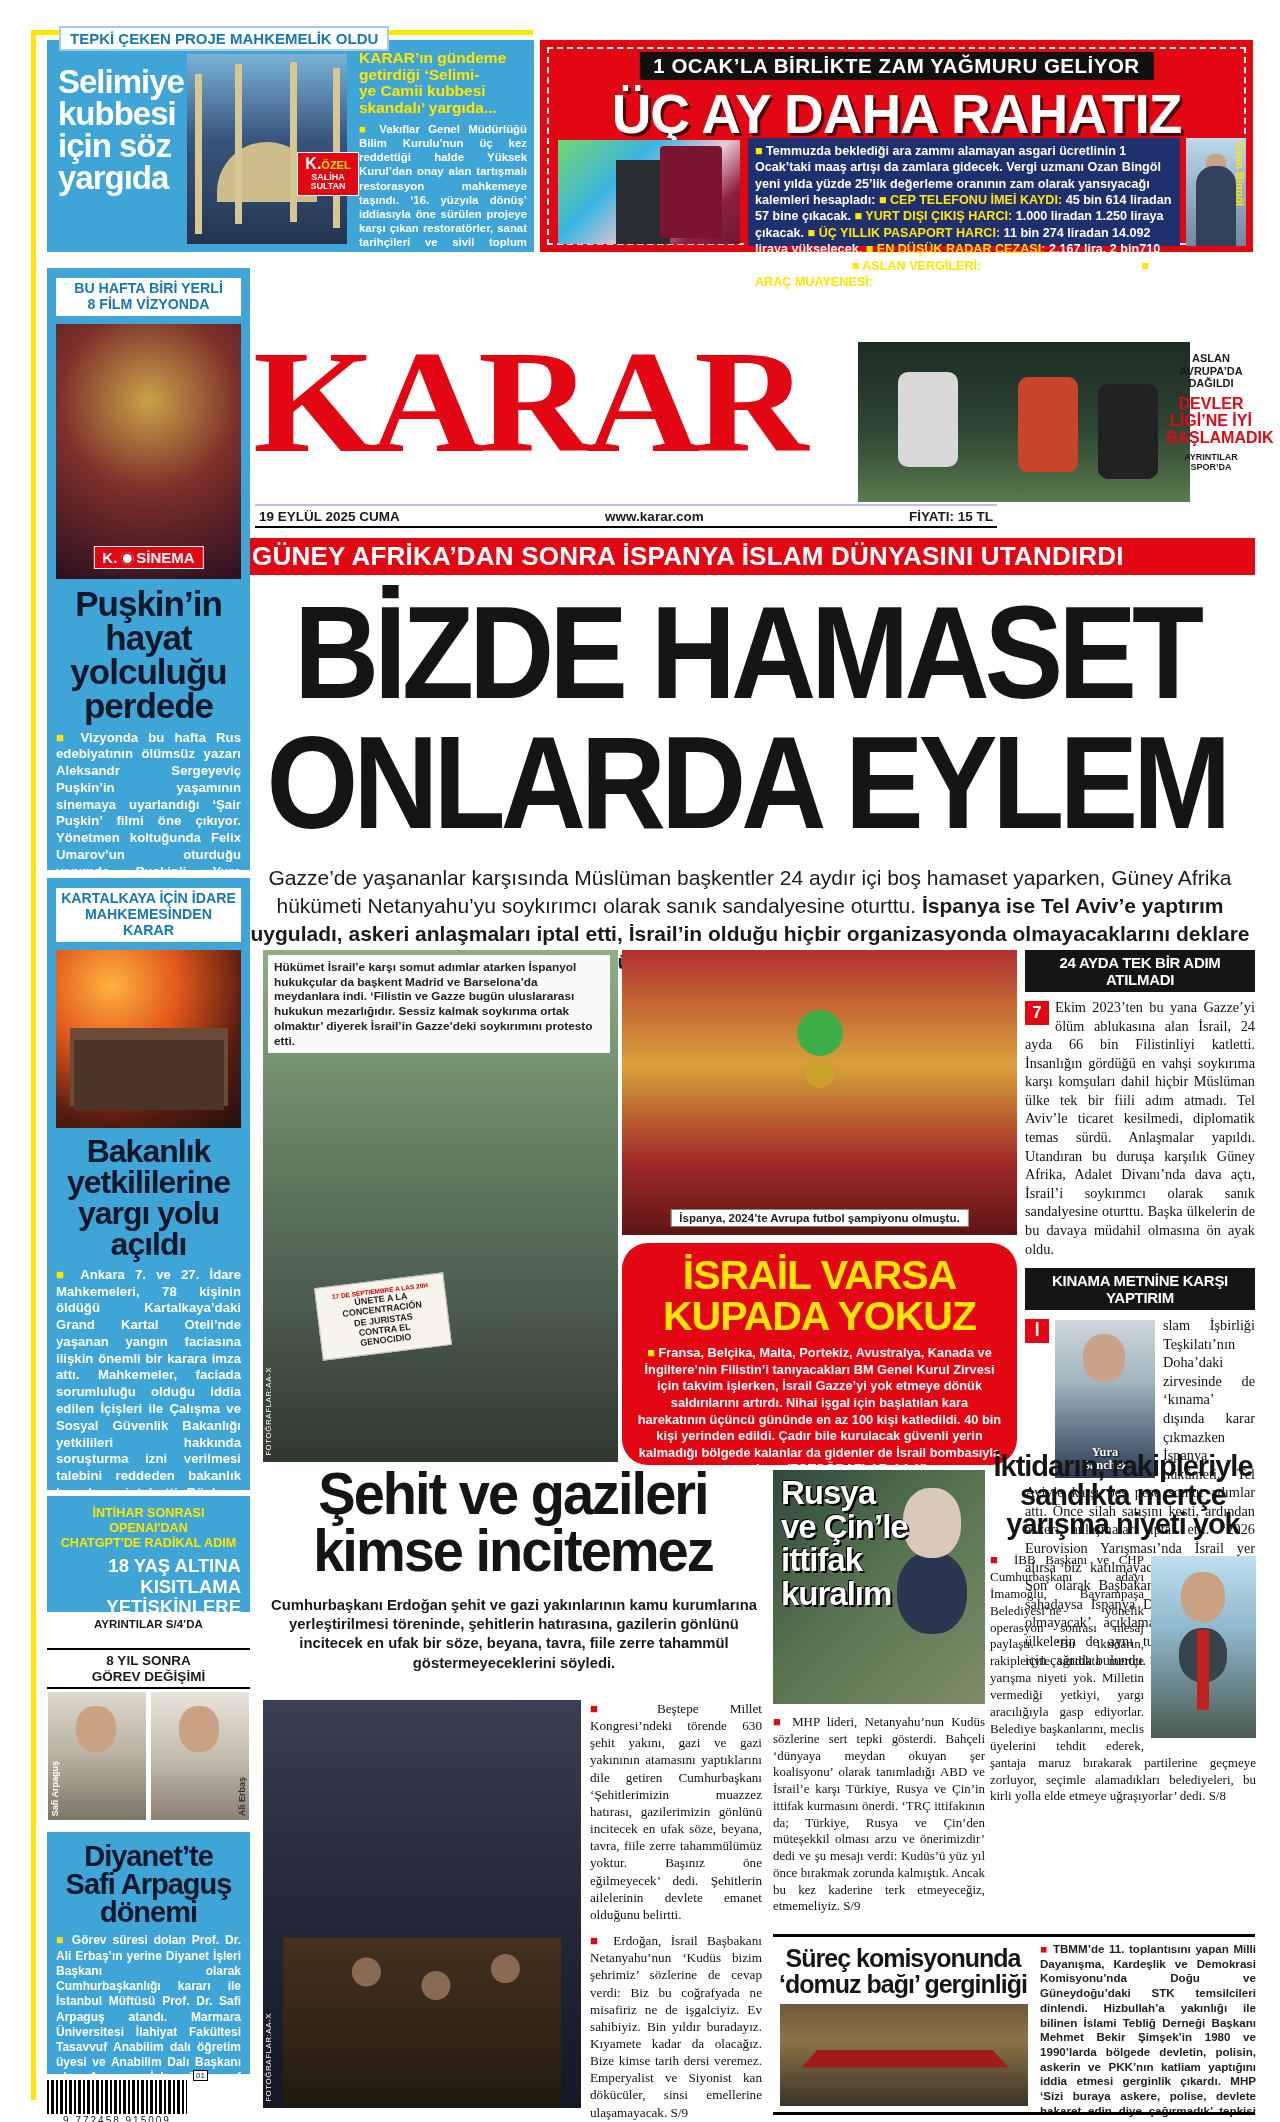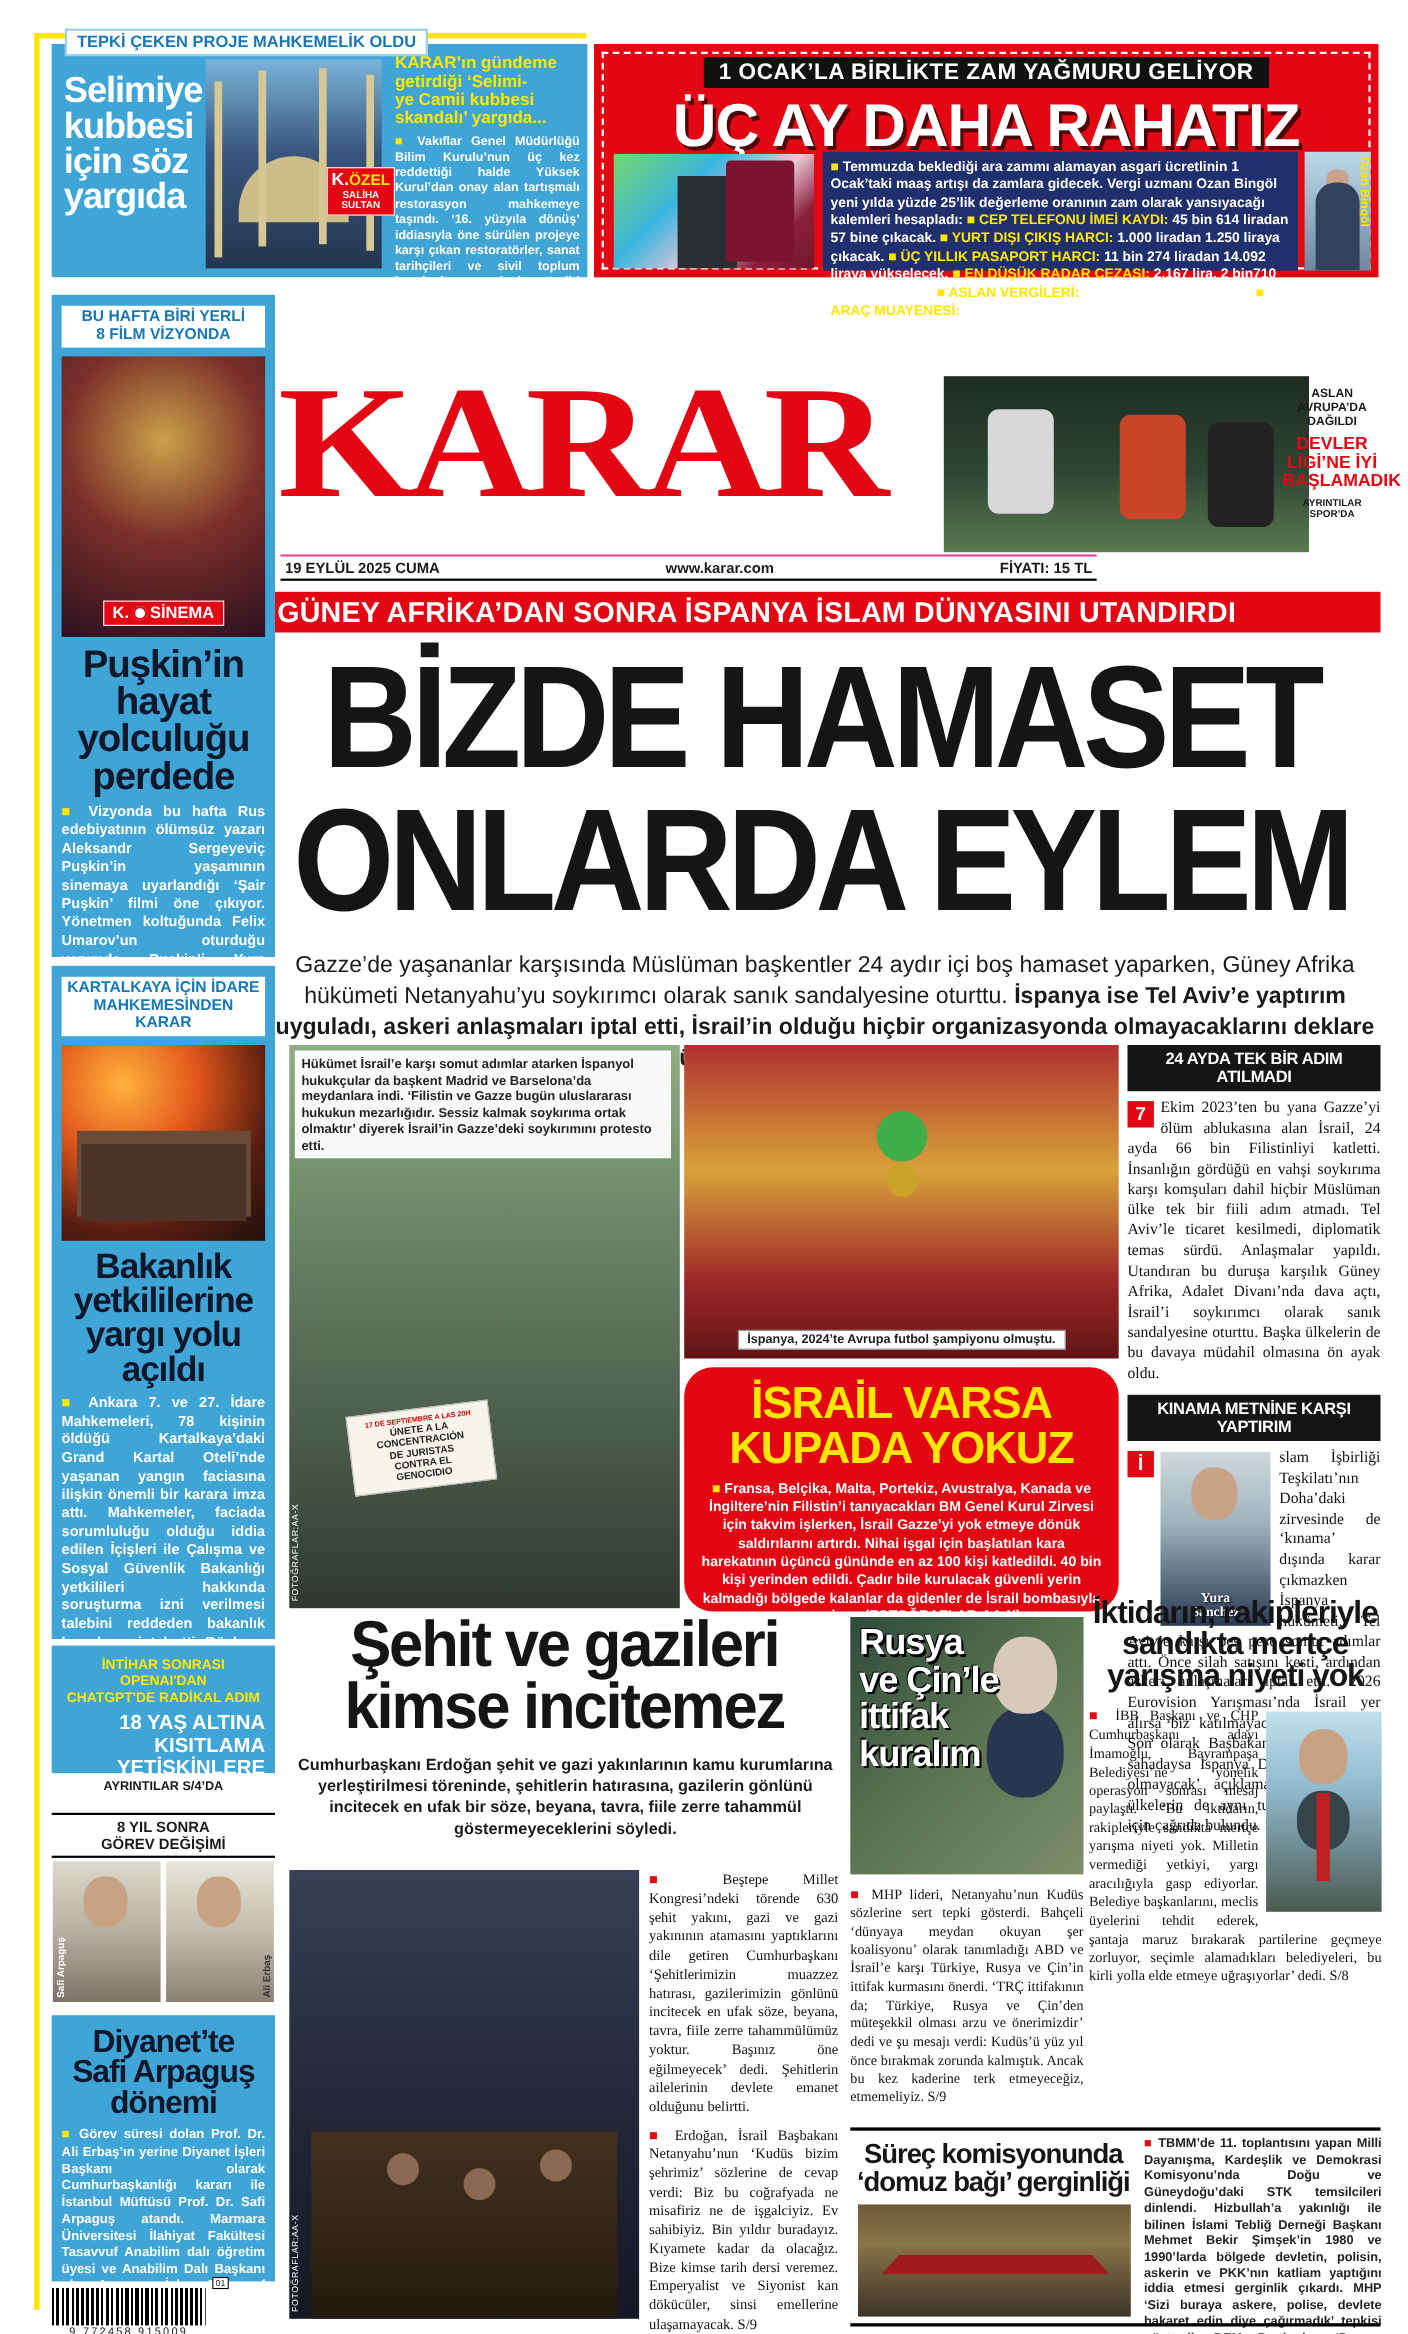--- a/index.html
+++ b/index.html
@@ -18,21 +18,21 @@
                font-size:33px;line-height:.97;letter-spacing:-1px;}
   .mosque{left:140px;top:14px;width:160px;height:190px;
           background:linear-gradient(180deg,#7ab3d8 0%,#38557e 45%,#24364f 100%);}
   .mosque:before{content:"";position:absolute;left:30px;top:88px;width:100px;height:60px;
           background:#cdbd8b;border-radius:100px 100px 0 0;}
   .mosque:after{content:"";position:absolute;left:8px;top:20px;width:7px;height:160px;background:#d6c795;
           box-shadow:40px -10px 0 #d6c795,95px -12px 0 #d6c795,138px -6px 0 #d6c795;}
   .kozel{position:absolute;left:250px;top:112px;width:56px;background:#e30613;color:#fff;
          text-align:center;padding:3px 2px;line-height:1.05;border:1px solid #fff;}
   .kozel .kk{font-weight:bold;font-size:16px;}
-  .kozel .oz{color:#ffe600;font-weight:bold;font-size:14px;}
+  .kozel .oz{color:#ffe600;font-weight:bold;font-size:11px;}
   .kozel .by{font-weight:bold;font-size:9px;display:block;}
   .tl-text{position:absolute;left:312px;top:10px;width:168px;}
   .tl-text .yh{color:#ffe600;font-weight:bold;font-size:15.5px;line-height:1.08;}
   .tl-text .bd{margin-top:5px;color:#fff;font-weight:bold;font-size:11.4px;line-height:1.24;text-align:justify;}
   .by1{color:#ffe600;} .br{color:#e30613;}
   
   .zam{left:540px;top:40px;width:713px;height:212px;background:#e30613;border:4px solid #e30613;box-sizing:border-box;}
   .zam:before{content:"";position:absolute;inset:3px;border:2px dashed #fff;pointer-events:none;}
   .zam-kicker{position:absolute;left:50%;transform:translateX(-50%);top:8px;background:#111;
               color:#fff;font-weight:bold;font-size:20.5px;padding:2px 14px;white-space:nowrap;letter-spacing:.5px;}
@@ -55,21 +55,21 @@
   .football{left:858px;top:342px;width:332px;height:160px;
             background:linear-gradient(180deg,#1d2b22 0%,#2e4634 55%,#5a7a4f 100%);}
   .football:before{content:"";position:absolute;left:40px;top:30px;width:60px;height:95px;background:#d8d8d8;
             border-radius:10px;box-shadow:120px 5px 0 #c8452a,200px 12px 0 #222;}
   .logo{position:absolute;left:253px;top:330px;width:745px;color:#e30613;font-family:"Liberation Serif",serif;
         font-weight:bold;font-size:158px;line-height:1;letter-spacing:-6px;z-index:2;transform:scaleY(.92);transform-origin:top left;}
   .sport{position:absolute;left:1166px;top:352px;width:90px;text-align:center;}
   .sport .k{font-weight:bold;font-size:11px;line-height:1.15;}
   .sport .h{color:#e30613;font-weight:bold;font-size:16px;line-height:1.05;margin:6px 0;}
   .sport .f{font-weight:bold;font-size:9px;}
-  .dateline{position:absolute;left:255px;top:504px;width:742px;height:24px;border-top:2px solid #ec4899;
+  .dateline{position:absolute;left:255px;top:504px;width:742px;height:24px;border-top:2px solid #c4b5fd;
             border-bottom:2px solid #000;display:flex;justify-content:space-between;align-items:center;
             font-weight:bold;font-size:13.5px;padding:0 4px;box-sizing:border-box;}
   
   .banner{position:absolute;left:238px;top:538px;width:1017px;height:37px;background:#e30613;color:#fff;
           font-weight:bold;font-size:26px;line-height:37px;padding-left:14px;box-sizing:border-box;letter-spacing:.2px;}
   .h1{position:absolute;left:238px;width:1017px;text-align:center;font-weight:bold;color:#151515;
       font-size:118px;line-height:1;letter-spacing:-5px;transform:scaleY(1.12);transform-origin:top center;}
   .deck{position:absolute;left:250px;top:864px;width:1000px;text-align:center;font-size:21px;line-height:1.33;}
   .deck .pl{font-weight:normal;} .deck .bd{font-weight:bold;}
   

